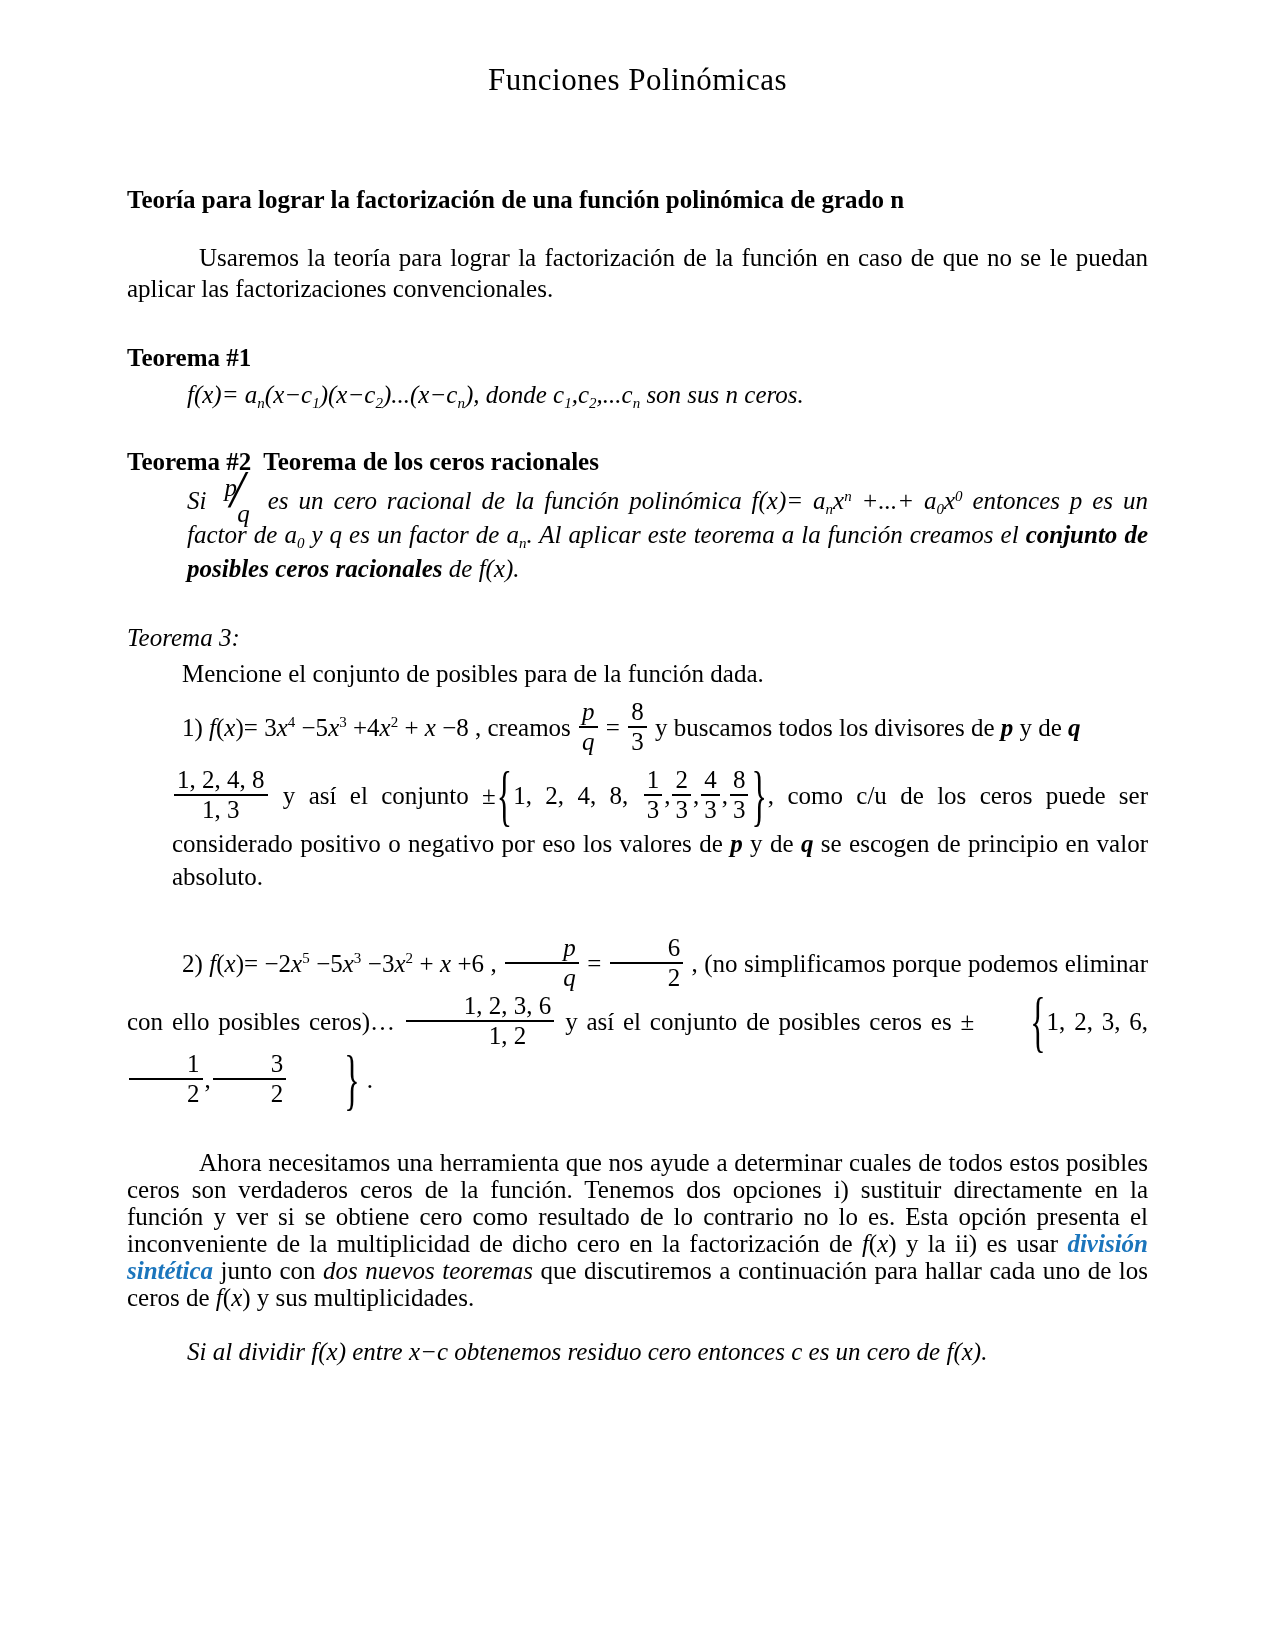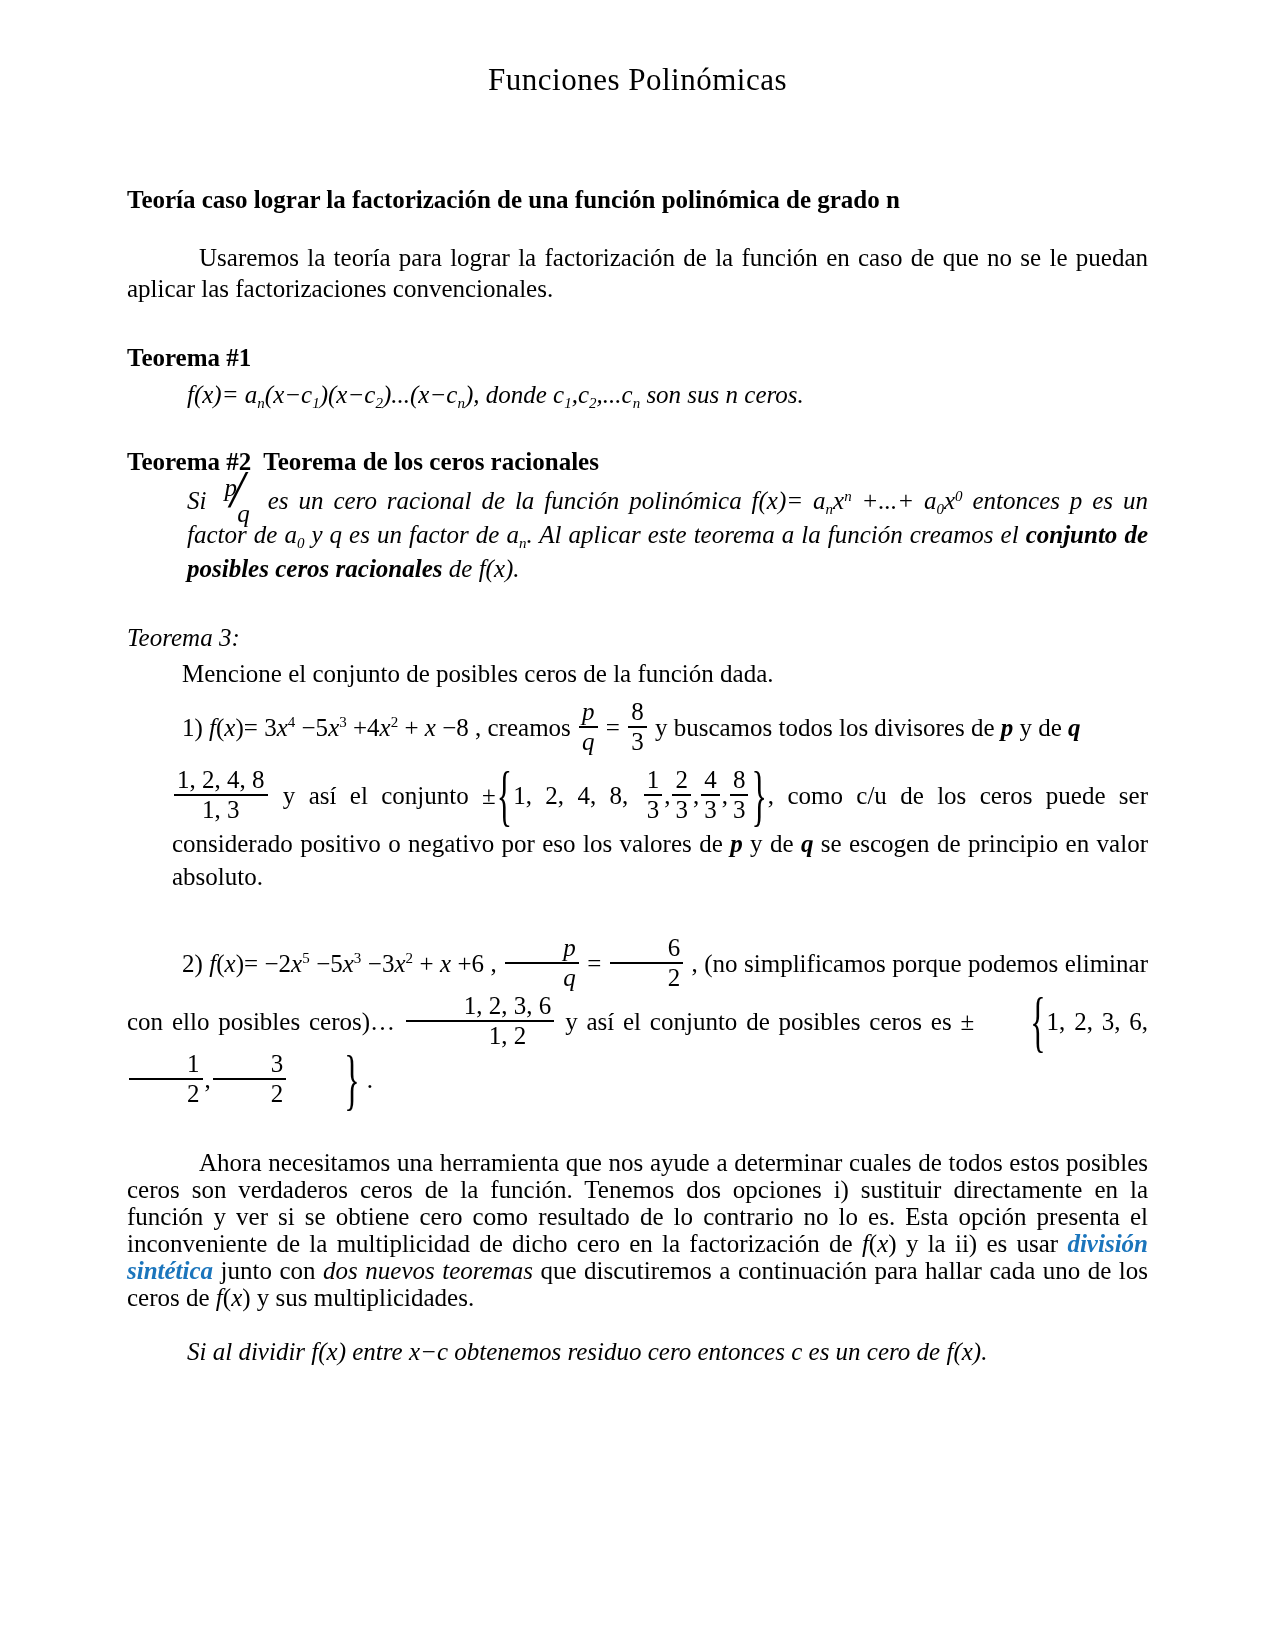--- a/index.html
+++ b/index.html
@@ -61,38 +61,38 @@
   .pageno{font-size:25px;margin-right:48px;}
   .copyright{text-align:center;font-style:italic;font-size:21px;margin-top:6px;}
 </style>
 </head>
 <body>
 
 <div class="page">
 
   <div class="doc-title">Funciones Polinómicas</div>
 
-  <div class="h-bold heading1">Teoría caso lograr la factorización de una función polinómica de grado n</div>
+  <div class="h-bold heading1">Teoría para lograr la factorización de una función polinómica de grado n</div>
 
   <p class="body-p just indent intro">Usaremos la teoría para lograr la factorización de la función en caso de que no se le puedan aplicar las factorizaciones convencionales.</p>
 
   <div class="h-bold t1-title">Teorema #1</div>
   <div class="theorem-body">
     <div>f(x)= a<sub>n</sub>(x−c<sub>1</sub>)(x−c<sub>2</sub>)...(x−c<sub>n</sub>), donde c<sub>1</sub>,c<sub>2</sub>,...c<sub>n</sub> son sus n ceros.</div>
   </div>
 
   <div class="h-bold t2-title">Teorema #2&nbsp; Teorema de los ceros racionales</div>
   <p class="theorem-body t2-body just">
     <span>Si</span>
     <span class="slantfrac"><span class="sfp">p</span><span class="sfs">/</span><span class="sfq">q</span></span>
     <span>es un cero racional de la función polinómica f(x)= a<sub>n</sub>x<sup>n</sup> +...+ a<sub>0</sub>x<sup>0</sup> entonces p es un factor de a<sub>0</sub> y q es un factor de a<sub>n</sub>. Al aplicar este teorema a la función creamos el <b>conjunto de posibles ceros racionales</b> de f(x).</span>
   </p>
 
   <div class="ej-label">Teorema 3:</div>
-  <p class="body-p ml prompt">Mencione el conjunto de posibles ceros de la función dada.</p>
+  <p class="body-p ml prompt">Mencione el conjunto de posibles para de la función dada.</p>
 
   <div class="item">1)  <i>f</i>(<i>x</i>)= 3<i>x</i><sup>4</sup> −5<i>x</i><sup>3</sup> +4<i>x</i><sup>2</sup> + <i>x</i> −8 , creamos <span class="frac"><span class="fn"><i>p</i></span><span class="fd"><i>q</i></span></span> = <span class="frac"><span class="fn">8</span><span class="fd">3</span></span> y buscamos todos los divisores de <b><i>p</i></b> y de <b><i>q</i></b></div>
   <p class="body-p just setpara"><span class="frac"><span class="fn">1, 2, 4, 8</span><span class="fd">1, 3</span></span>  y así el conjunto ±<span class="bb">{</span>1, 2, 4, 8, <span class="frac"><span class="fn">1</span><span class="fd">3</span></span>,<span class="frac"><span class="fn">2</span><span class="fd">3</span></span>,<span class="frac"><span class="fn">4</span><span class="fd">3</span></span>,<span class="frac"><span class="fn">8</span><span class="fd">3</span></span><span class="bb">}</span>, como c/u de los ceros puede ser considerado positivo o negativo por eso los valores de <b><i>p</i></b> y de <b><i>q</i></b> se escogen de principio en valor absoluto.</p>
 
   <p class="body-p just item2para">2)  <i>f</i>(<i>x</i>)= −2<i>x</i><sup>5</sup> −5<i>x</i><sup>3</sup> −3<i>x</i><sup>2</sup> + <i>x</i> +6 , <span class="frac"><span class="fn"><i>p</i></span><span class="fd"><i>q</i></span></span> = <span class="frac"><span class="fn">6</span><span class="fd">2</span></span> , (no simplificamos porque podemos eliminar con ello posibles ceros)… <span class="frac"><span class="fn">1, 2, 3, 6</span><span class="fd">1, 2</span></span> y así el conjunto de posibles ceros es ±<span class="bb">{</span>1, 2, 3, 6, <span class="frac"><span class="fn">1</span><span class="fd">2</span></span>,<span class="frac"><span class="fn">3</span><span class="fd">2</span></span><span class="bb">}</span> .</p>
 
   <p class="body-p just indent discussion">Ahora necesitamos una herramienta que nos ayude a determinar cuales de todos estos posibles ceros son verdaderos ceros de la función. Tenemos dos opciones i) sustituir directamente en la función y ver si se obtiene cero como resultado de lo contrario no lo es. Esta opción presenta el inconveniente de la multiplicidad de dicho cero en la factorización de <i>f</i>(<i>x</i>) y la ii) es usar <i class="accent">división sintética</i> junto con <i>dos nuevos teoremas</i> que discutiremos a continuación para hallar cada uno de los ceros de <i>f</i>(<i>x</i>) y sus multiplicidades.</p>
 
   <div class="theorem-body t3-body">Si al dividir f(x) entre x−c obtenemos residuo cero entonces c es un cero de f(x).</div>
 

